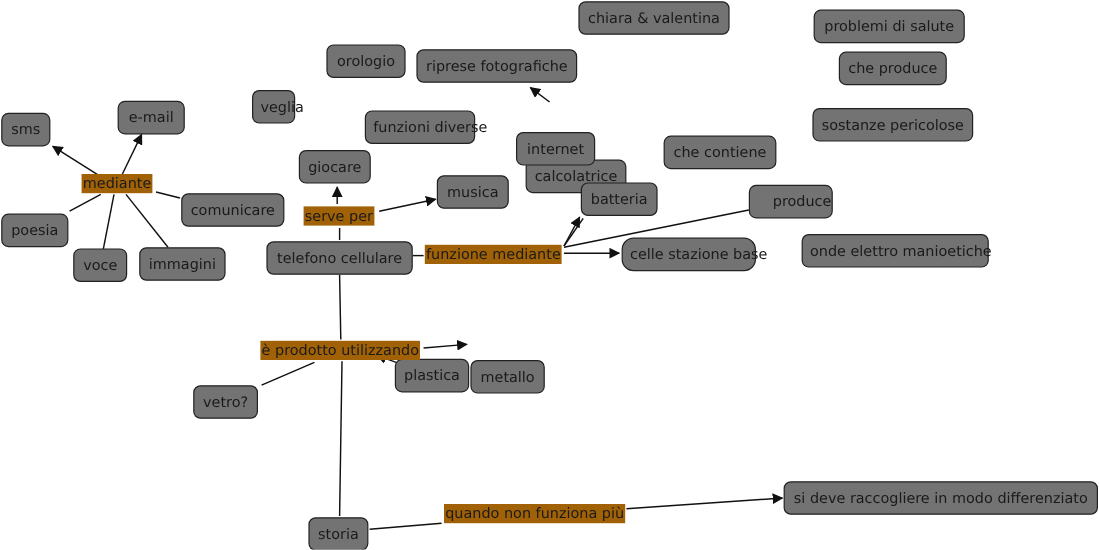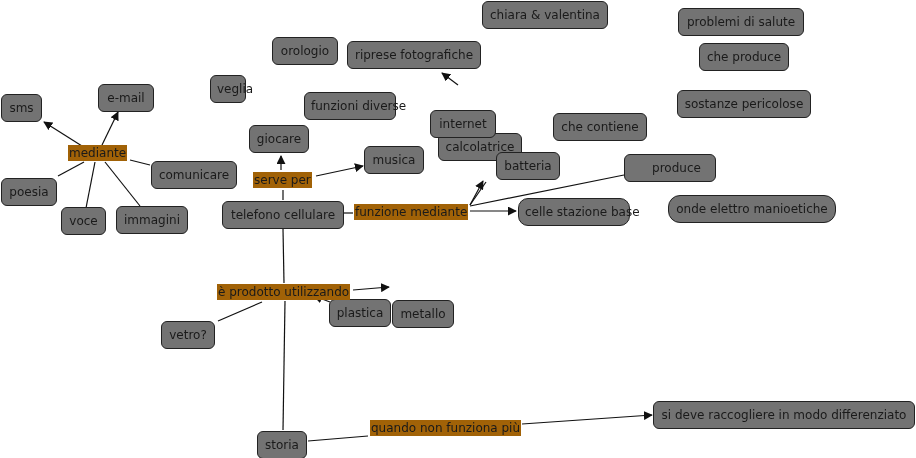--- a/index.html
+++ b/index.html
@@ -59,28 +59,28 @@
 <div class="node" style="left:116px;top:206px;width:72px;">immagini</div>
 <div class="node" style="left:151px;top:161px;width:86px;">comunicare</div>
 <div class="node" style="left:210px;top:75px;width:36px;">veglia</div>
 <div class="node" style="left:272px;top:37px;width:66px;">orologio</div>
 <div class="node" style="left:347px;top:41px;width:134px;">riprese fotografiche</div>
 <div class="node" style="left:304px;top:92px;width:92px;">funzioni diverse</div>
 <div class="node" style="left:438px;top:86px;width:84px;margin-top:47px;">calcolatrice</div>
 <div class="node" style="left:249px;top:125px;width:60px;">giocare</div>
 <div class="node" style="left:364px;top:146px;width:60px;">musica</div>
 <div class="node" style="left:430px;top:110px;width:66px;">internet</div>
-<div class="node" style="left:496px;top:152px;width:64px;">batteria</div>
+<div class="node" style="left:484px;top:152px;width:64px;">batteria</div>
 <div class="node" style="left:482px;top:1px;width:126px;">chiara &amp; valentina</div>
 <div class="node" style="left:553px;top:113px;width:94px;">che contiene</div>
-<div class="node" style="left:624px;top:154px;width:92px;padding-left:19px;">produce</div>
+<div class="node" style="left:624px;top:154px;width:70px;padding-left:19px;">produce</div>
 <div class="node" style="left:678px;top:8px;width:126px;">problemi di salute</div>
 <div class="node" style="left:699px;top:43px;width:90px;">che produce</div>
 <div class="node" style="left:677px;top:90px;width:134px;">sostanze pericolose</div>
-<div class="node" style="left:668px;top:195px;width:168px;border-radius:12px;">onde elettro manioetiche</div>
+<div class="node" style="left:668px;top:195px;width:156px;">onde elettro manioetiche</div>
 <div class="node" style="left:222px;top:201px;width:122px;">telefono cellulare</div>
 <div class="node" style="left:518px;top:198px;width:112px;border-radius:10px;">celle stazione base</div>
 <div class="node" style="left:392px;top:272px;width:62px;margin-top:28px;">metallo</div>
 <div class="node" style="left:329px;top:299px;width:62px;">plastica</div>
 <div class="node" style="left:161px;top:321px;width:54px;">vetro?</div>
 <div class="node" style="left:257px;top:431px;width:50px;">storia</div>
 <div class="node" style="left:653px;top:401px;width:262px;">si deve raccogliere in modo differenziato</div>
 
 <div class="lbl" style="left:68px;top:145px;">mediante</div>
 <div class="lbl" style="left:253px;top:172px;">serve per</div>

